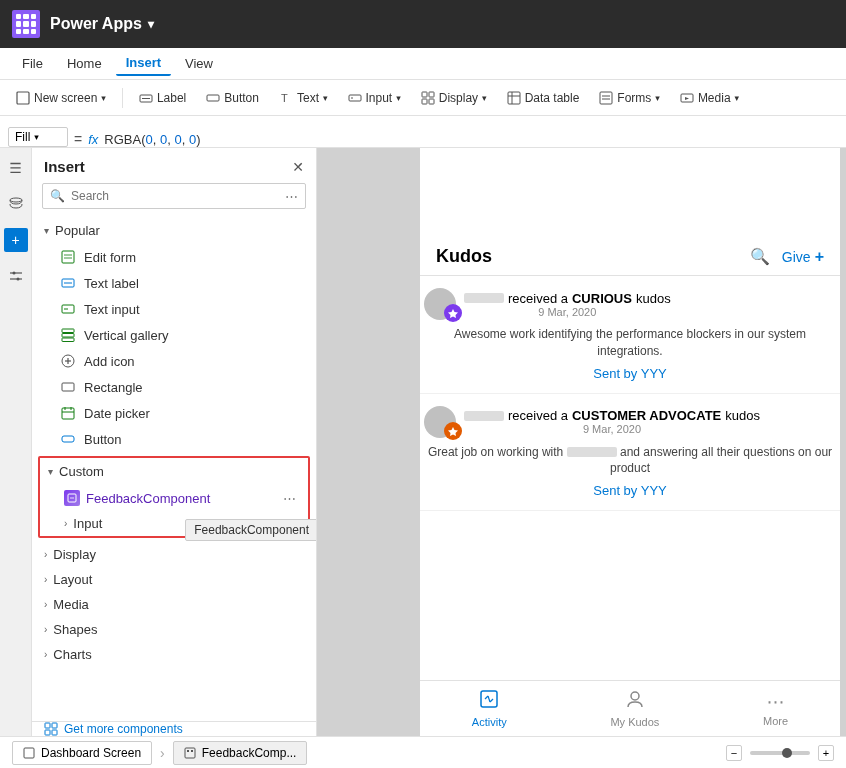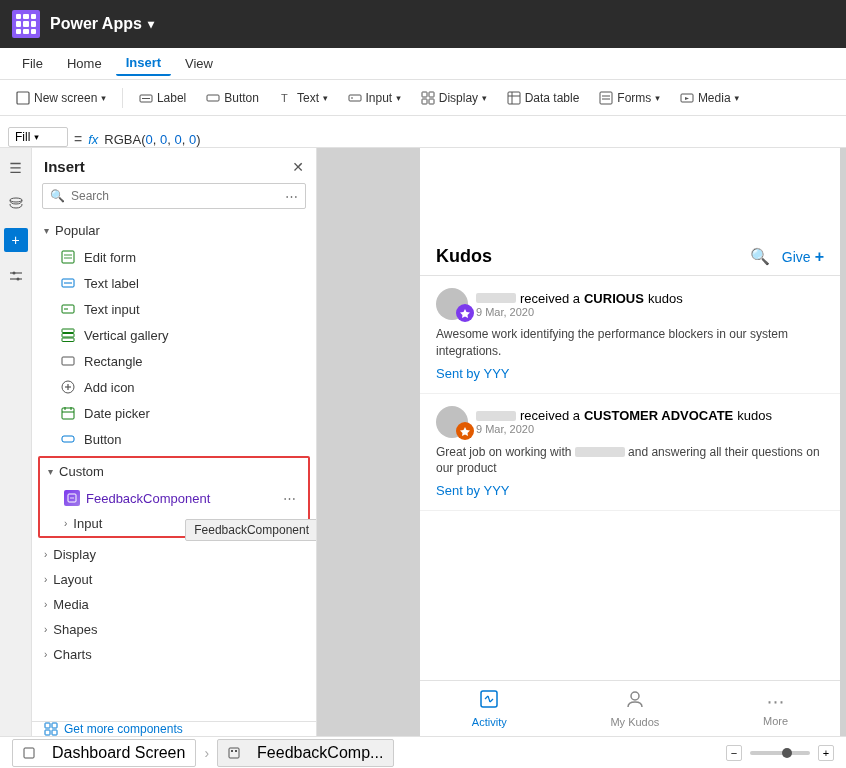--- a/index.html
+++ b/index.html
@@ -317,22 +317,23 @@
       display: flex;
       align-items: center;
       gap: 4px;
       color: #0078d4;
       font-size: 14px;
       font-weight: 500;
       cursor: pointer;
     }
 
     .kudos-item {
-      padding: 12px 16px;
+      padding: 12px 4px;
       border-bottom: 1px solid #f0f0f0;
+      text-align: center;
     }
     .kudos-item-header {
       display: flex;
       align-items: center;
       gap: 8px;
       margin-bottom: 4px;
     }
     .avatar-circle {
       width: 32px; height: 32px;
       background: #c0c0c0;
@@ -375,26 +376,26 @@
       border-top: 1px solid #e1e1e1;
       display: flex;
       align-items: center;
       padding: 0 12px;
       gap: 8px;
       font-size: 12px;
     }
     .status-tab {
       display: flex;
       align-items: center;
-      gap: 17px;
+      gap: 6px;
       padding: 4px 10px;
       border: 1px solid #ccc;
       border-radius: 2px;
       cursor: pointer;
-      font-size: 16px;
+      font-size: 12px;
     }
     .status-tab.active { background: #f0f0f0; }
     .status-sep { color: #aaa; font-size: 14px; }
     .status-right {
       margin-left: auto;
       display: flex;
       align-items: center;
       gap: 8px;
     }
     .zoom-btn {
@@ -616,35 +617,35 @@
               <rect x="1" y="5.5" width="12" height="3.5" rx="0.5" stroke="#107c10" stroke-width="1" fill="none"></rect>
               <rect x="1" y="10" width="12" height="3.5" rx="0.5" stroke="#107c10" stroke-width="1" fill="none"></rect>
             </svg>
         </div>
         <span>Vertical gallery</span>
       </div>
 
       <div class="insert-item">
         <div class="item-icon">
           <svg width="14" height="14" viewBox="0 0 14 14">
-              <rect x="1" y="3" width="12" height="8" rx="1" stroke="#555" stroke-width="1" fill="none"></rect>
-            </svg>
-        </div>
-        <span>Rectangle</span>
-      </div>
-
-      <div class="insert-item">
-        <div class="item-icon">
-          <svg width="14" height="14" viewBox="0 0 14 14">
               <circle cx="7" cy="7" r="6" stroke="#555" stroke-width="1" fill="none"></circle>
               <line x1="7" y1="4" x2="7" y2="10" stroke="#555" stroke-width="1.2"></line>
               <line x1="4" y1="7" x2="10" y2="7" stroke="#555" stroke-width="1.2"></line>
             </svg>
         </div>
         <span>Add icon</span>
+      </div>
+
+      <div class="insert-item">
+        <div class="item-icon">
+          <svg width="14" height="14" viewBox="0 0 14 14">
+              <rect x="1" y="3" width="12" height="8" rx="1" stroke="#555" stroke-width="1" fill="none"></rect>
+            </svg>
+        </div>
+        <span>Rectangle</span>
       </div>
 
       <div class="insert-item">
         <div class="item-icon">
           <svg width="14" height="14" viewBox="0 0 14 14">
               <rect x="1" y="2" width="12" height="11" rx="1" stroke="#107c10" stroke-width="1" fill="none"></rect>
               <line x1="1" y1="6" x2="13" y2="6" stroke="#107c10" stroke-width="1"></line>
               <line x1="4" y1="1" x2="4" y2="4" stroke="#107c10" stroke-width="1"></line>
               <line x1="10" y1="1" x2="10" y2="4" stroke="#107c10" stroke-width="1"></line>
             </svg>

